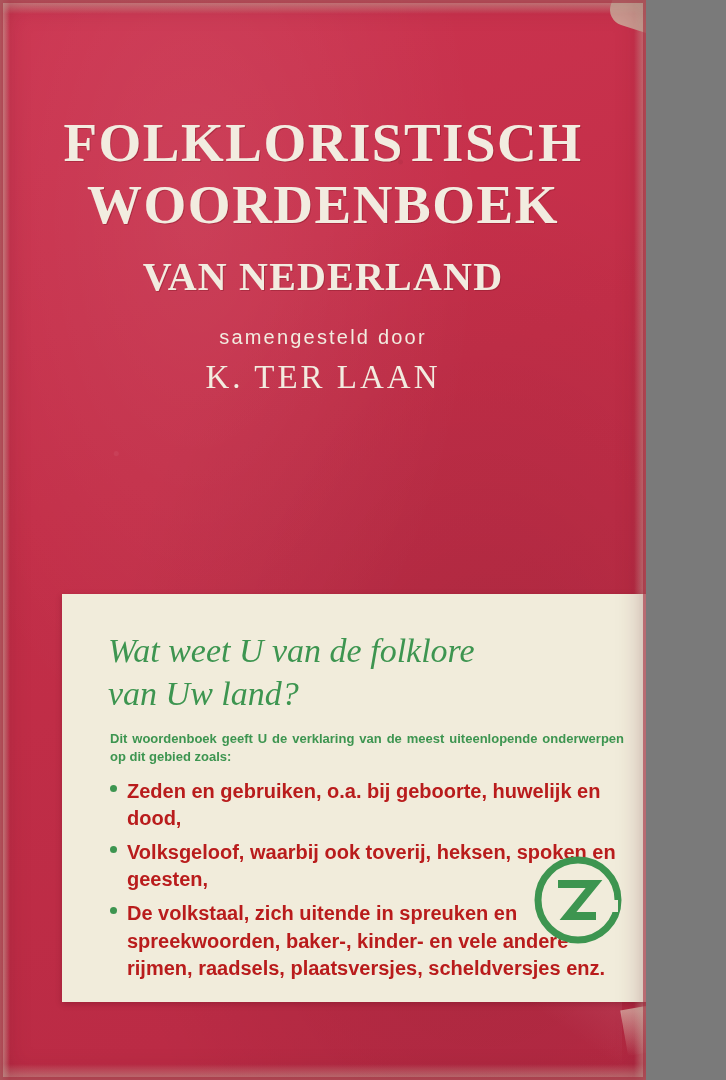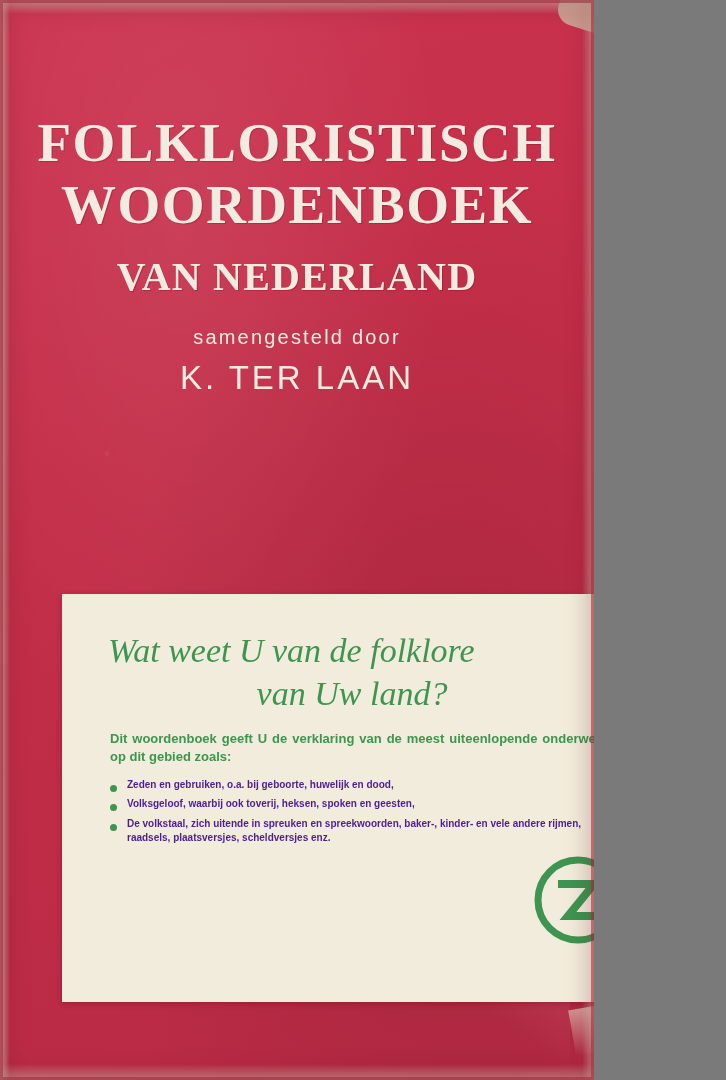--- a/index.html
+++ b/index.html
@@ -5,21 +5,21 @@
   html, body {
     margin: 0;
     padding: 0;
     background: #7a7a7a;
   }
   body {
     font-family: "Liberation Serif", serif;
   }
   .book-cover {
     position: relative;
-    width: 594px;
+    width: 646px;
     height: 1080px;
     overflow: hidden;
     background: #c8304b;
     background-image:
       radial-gradient(ellipse at 30% 20%, rgba(255,255,255,0.07) 0%, rgba(255,255,255,0) 45%),
       radial-gradient(ellipse at 75% 70%, rgba(0,0,0,0.10) 0%, rgba(0,0,0,0) 55%),
       linear-gradient(160deg, #cc3450 0%, #c32e48 40%, #b82a44 100%);
   }
   
   .cover-edge {
@@ -113,21 +113,21 @@
   .byline {
     margin-top: 22px;
     font-size: 20px;
     letter-spacing: 2.2px;
     font-family: Liberation Sans, sans-serif;
   }
   .author {
     margin-top: 10px;
     font-size: 33px;
     letter-spacing: 3px;
-    font-family: Liberation Sans, sans-serif;
+    font-family: Liberation Serif, serif;
   }
 
   
   .panel {
     position: absolute;
     left: 62px;
     top: 562px;
     width: 596px;
     height: 408px;
     background: #f1ecdb;
@@ -143,40 +143,40 @@
   .panel-heading {
     color: #3d9550;
     font-family: "Liberation Serif", serif;
     font-style: italic;
     font-size: 34px;
     line-height: 1.26;
     padding: 36px 40px 0 46px;
   }
   .panel-heading .line2 {
     display: block;
-    text-align: center;
+    text-align: left;
     padding-right: 22px;
   }
   .panel-lead {
     color: #3d9550;
     font-family: "Liberation Sans", sans-serif;
     font-weight: bold;
     font-size: 13px;
     line-height: 1.38;
     padding: 14px 34px 0 48px;
     text-align: justify;
   }
   .bullets {
     list-style: none;
     margin: 12px 0 0 0;
     padding: 0 34px 0 48px;
-    color: #4c1d95;
+    color: #b91c1c;
     font-family: "Liberation Sans", sans-serif;
     font-weight: bold;
-    font-size: 10px;
+    font-size: 20px;
     line-height: 1.38;
   }
   .bullets li {
     position: relative;
     padding-left: 17px;
     margin-bottom: 6px;
   }
   .bullets li::before {
     content: "";
     position: absolute;

